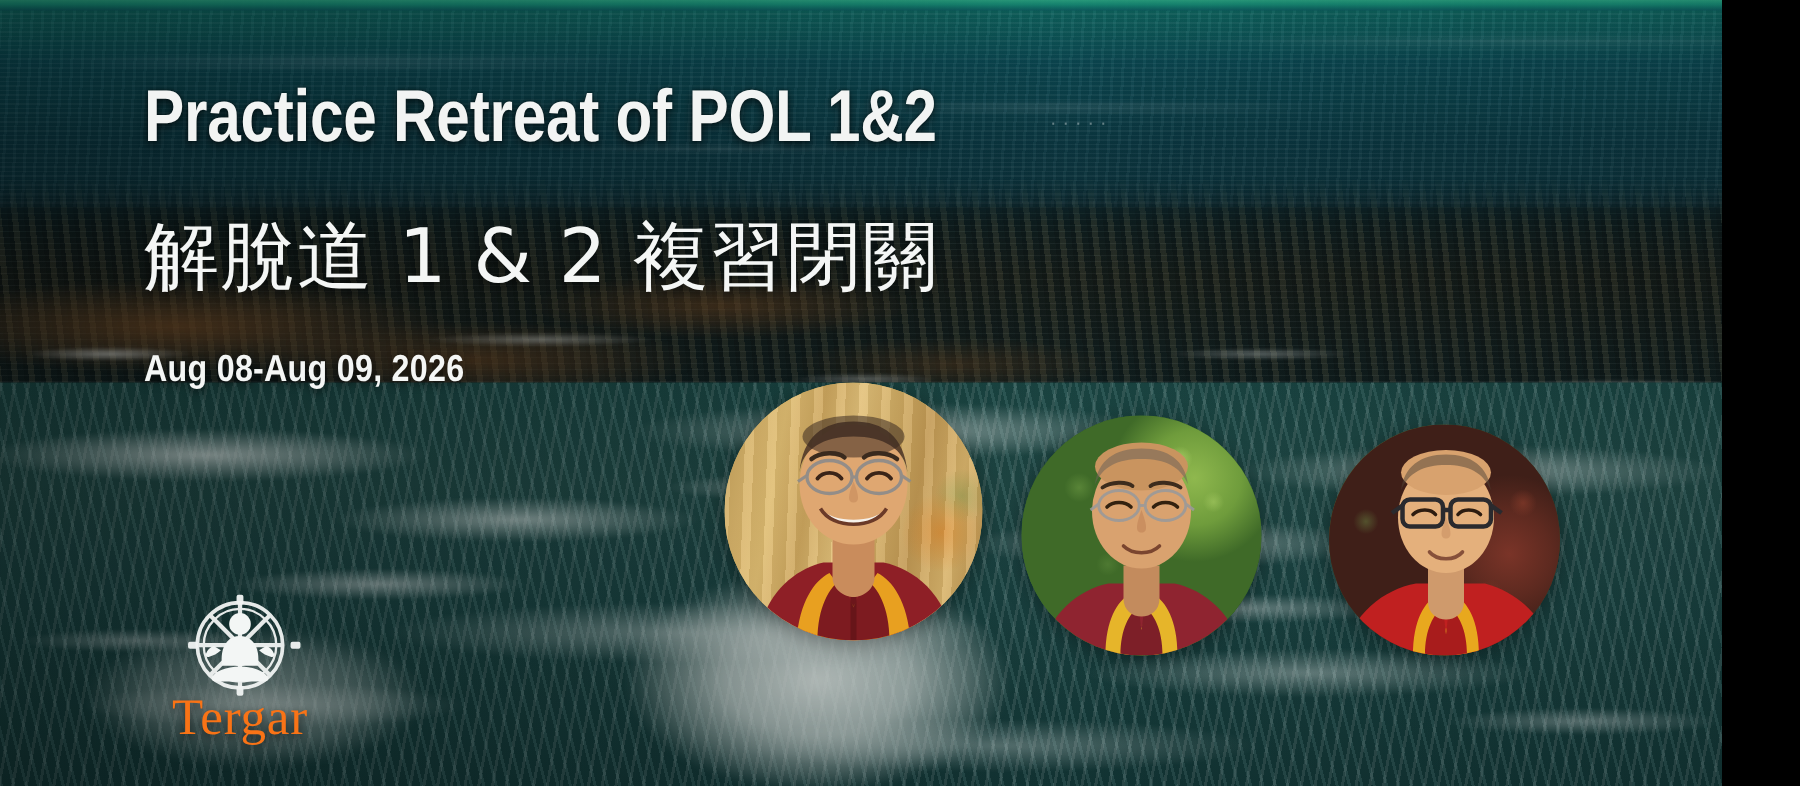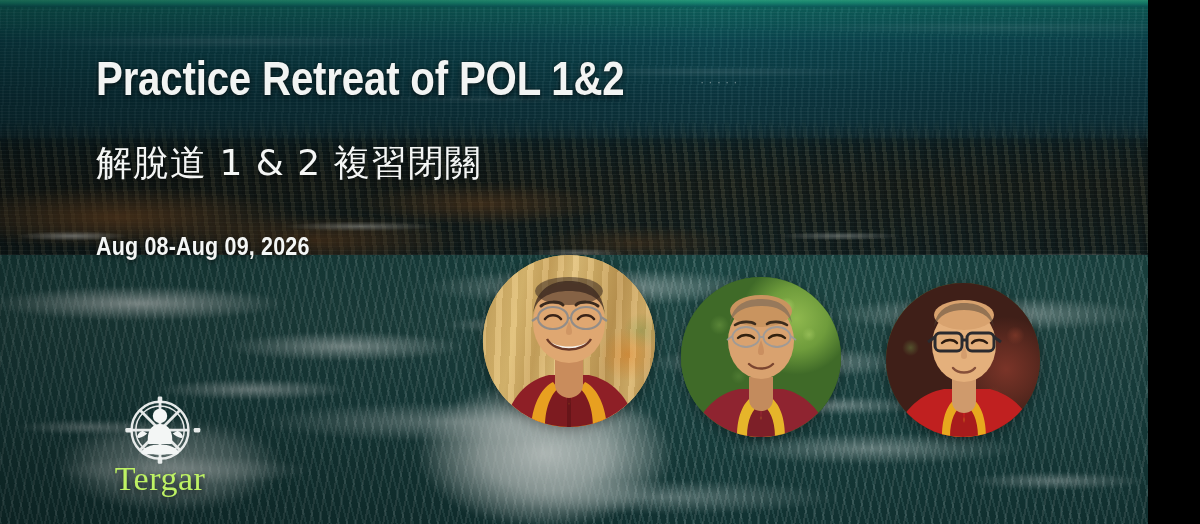--- a/index.html
+++ b/index.html
@@ -181,21 +181,21 @@
     font-size:13px; letter-spacing:4px;
     color:rgba(226,232,230,.42);
     white-space:nowrap;
     font-family:"Liberation Sans", sans-serif;
   }
 
   .subtitle {
     position:absolute; left:96px; top:144px;
     font-family:"DejaVu Sans", sans-serif;
     font-weight:400;
-    font-size:36px;
+    font-size:50px;
     line-height:1.08;
     letter-spacing:1px;
     color:#f4f6f5;
     white-space:nowrap;
     text-shadow:0 2px 7px rgba(0,0,0,.60);
   }
 
   .dates {
     position:absolute; left:96px; top:232px;
     font-family:"Liberation Sans", sans-serif;
@@ -211,21 +211,21 @@
 
   
   .logo { position:absolute; left:96px; top:396px; width:128px; height:108px; }
   .logo-mark { position:absolute; left:16px; top:0; width:96px; height:74px; }
   .logo-word {
     position:absolute; left:0; top:64px; width:128px;
     text-align:center;
     font-family:"Liberation Serif", serif;
     font-size:34px;
     letter-spacing:.5px;
-    color:#bef264;
+    color:#f97316;
     text-shadow:0 2px 6px rgba(0,0,0,.62);
   }
 
   
   .portrait {
     position:absolute;
     border-radius:50%;
     overflow:hidden;
     box-shadow:0 3px 14px rgba(0,0,0,.34);
   }

